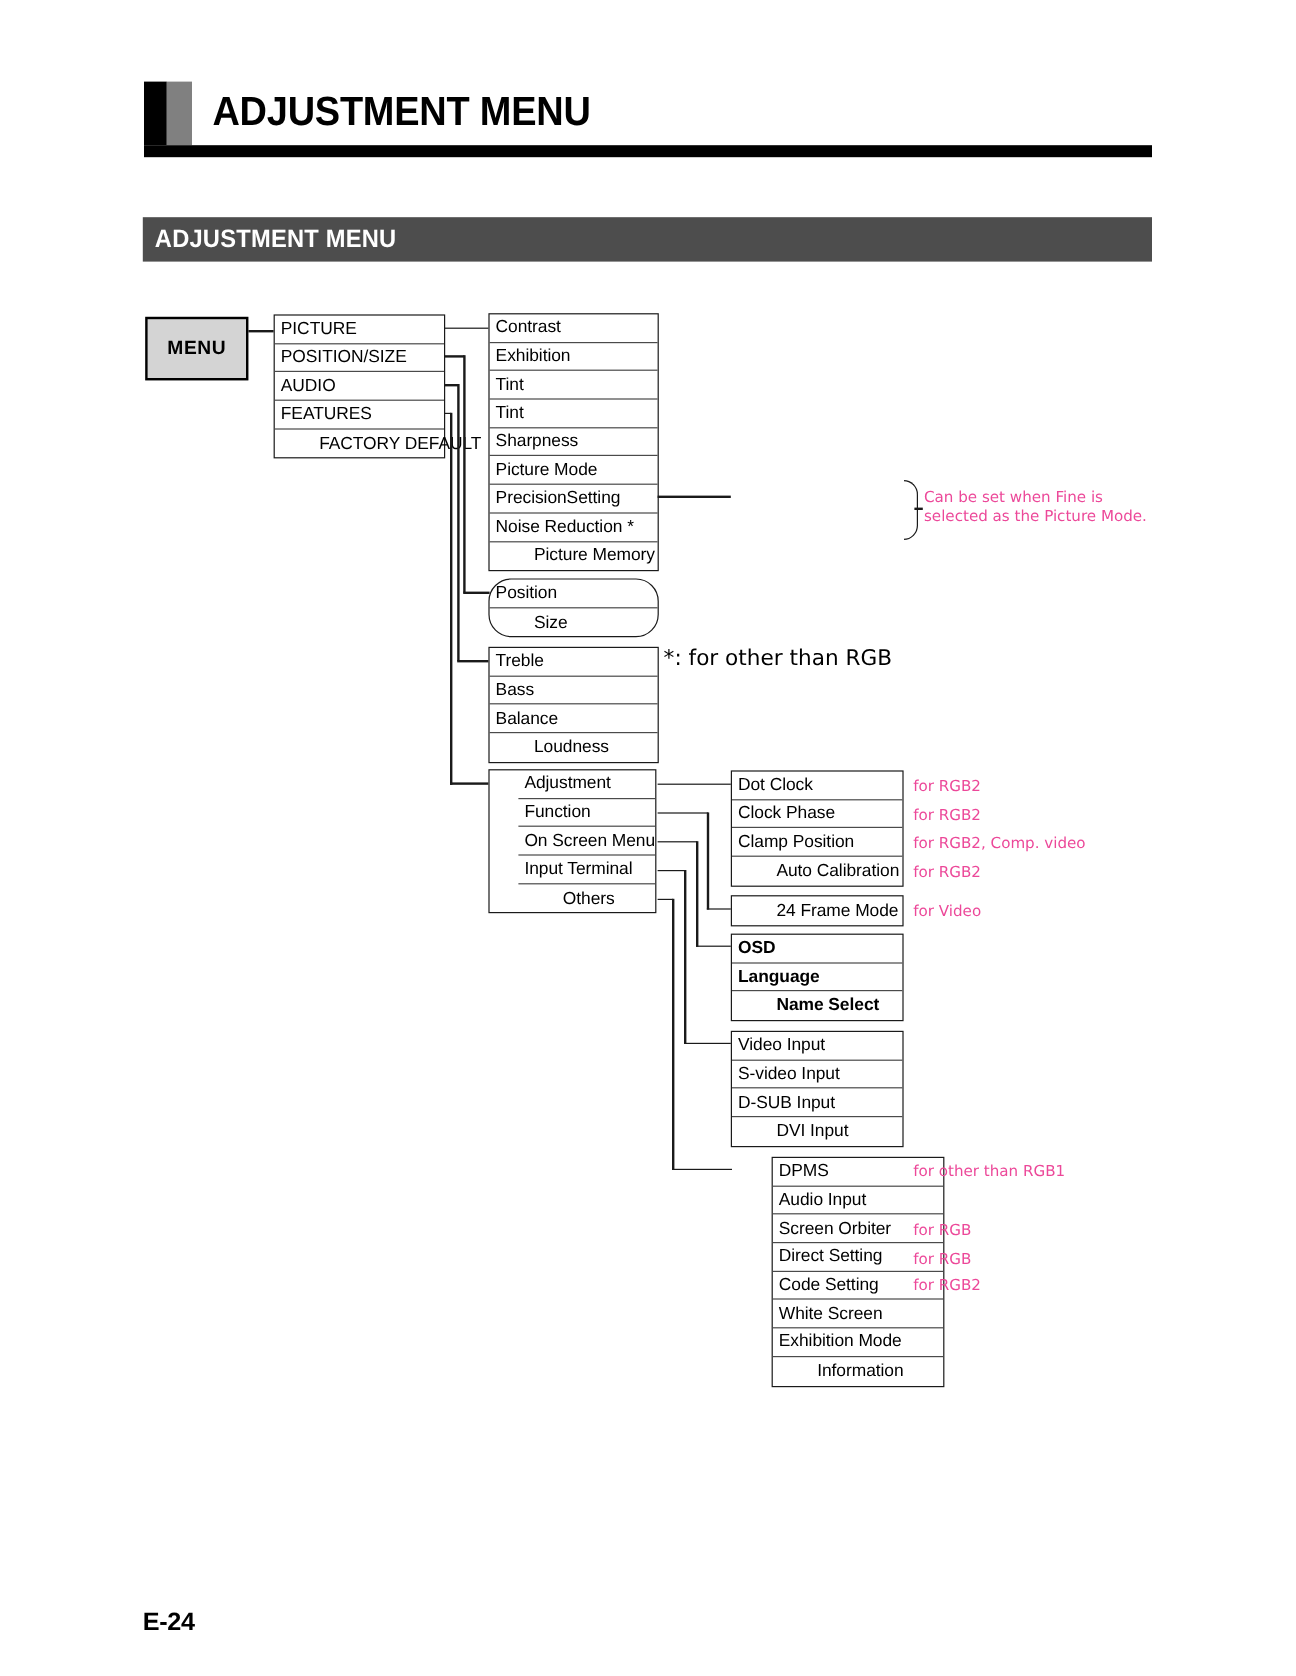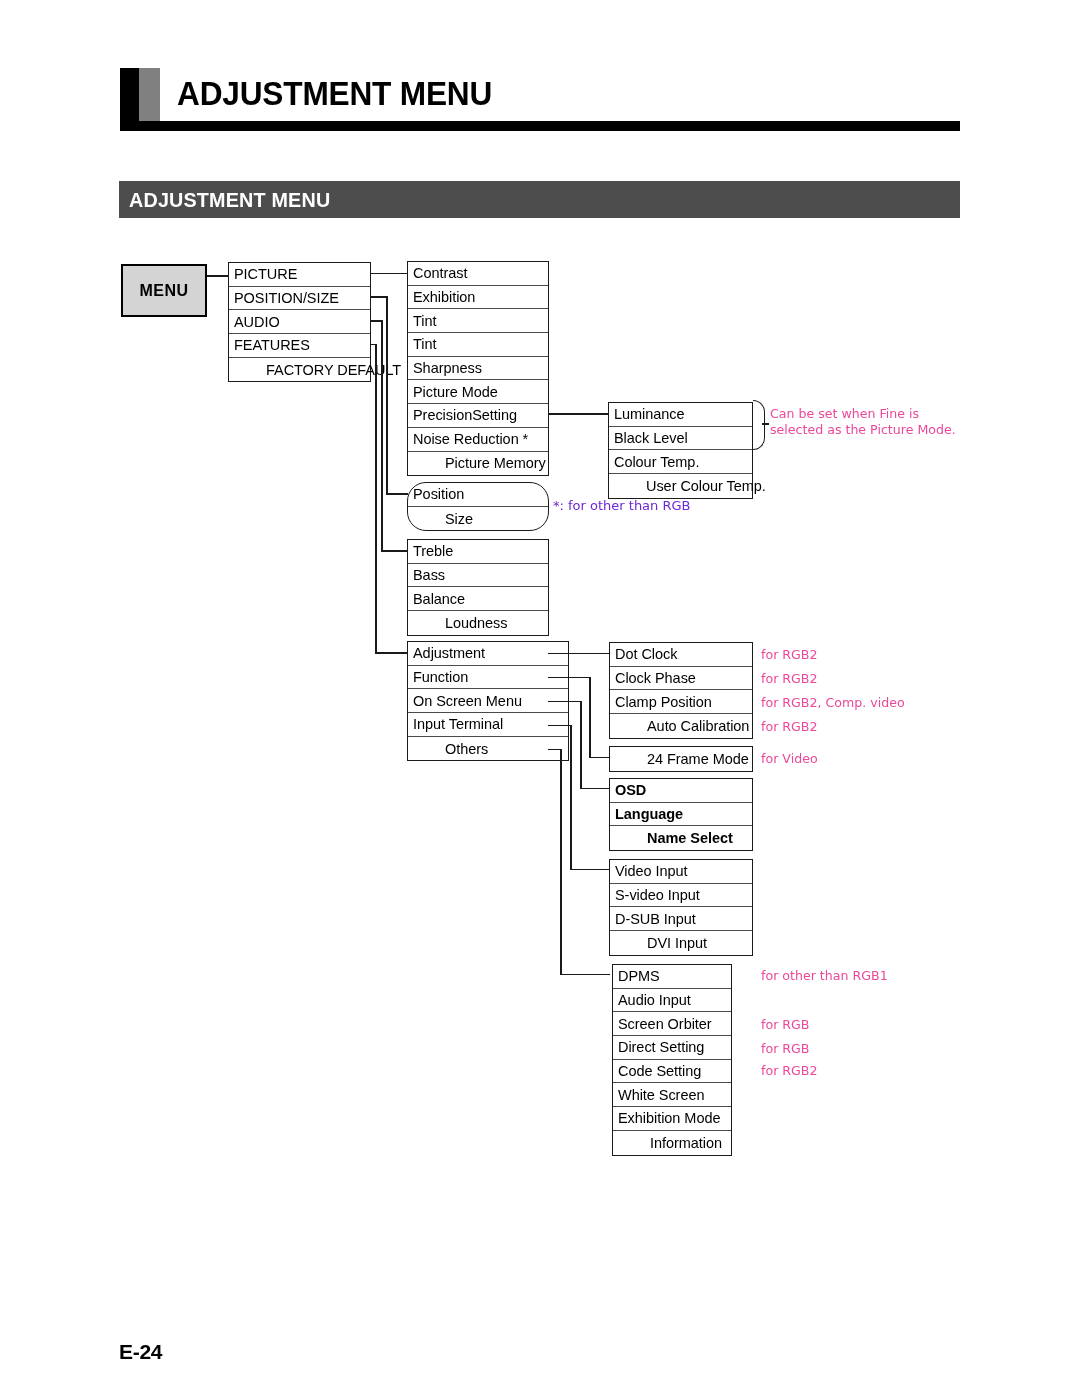--- a/index.html
+++ b/index.html
@@ -69,22 +69,22 @@
   .lnh{height:1.8px;}
   .lnv{width:1.8px;}
 
   
   .anno{
     position:absolute;font-size:12.6px;color:#ec4899;
     font-family:"DejaVu Sans", sans-serif;
     white-space:nowrap;line-height:15px;
   }
   .anno-star{
-    position:absolute;font-size:13px;color:#6d28d9;
-    font-family:"DejaVu Sans", sans-serif;white-space:nowrap;
+    position:absolute;font-size:18px;color:#000000;
+    font-family:"DejaVu Sans", sans-serif;white-space:nowrap;margin-top:40px;
   }
   .brace{
     position:absolute;left:753px;top:400px;
     width:12px;height:50px;
     border:1.6px solid #1a1a1a;
     border-left:none;
     border-radius:0 16px 16px 0;
     box-sizing:border-box;
   }
   .brace-tip{
@@ -176,34 +176,20 @@
       <div class="row">
         <span>Noise Reduction *</span>
       </div>
       <div class="row">
         <span>Picture Memory</span>
       </div>
     </div>
 
   <div class="ln lnh" style="left:548px;top:413px;width:61px;"></div>
 
-  <div class="grp" id="g-precision" style="left:608px;top:402px;width:145px;">
-      <div class="row">
-        <span>Luminance</span>
-      </div>
-      <div class="row">
-        <span>Black Level</span>
-      </div>
-      <div class="row">
-        <span>Colour Temp.</span>
-      </div>
-      <div class="row">
-        <span>User Colour Temp.</span>
-      </div>
-    </div>
 
   <div class="brace"></div>
   <div class="brace-tip"></div>
   <div class="anno" style="left:770px;top:406px;">Can be set when Fine is</div>
   <div class="anno" style="left:770px;top:422px;">selected as the Picture Mode.</div>
 
   <div class="grp" id="g-possize" style="left:407px;top:482px;width:142px;border-radius:19px;">
       <div class="row">
         <span>Position</span>
       </div>
@@ -222,21 +208,21 @@
         <span>Bass</span>
       </div>
       <div class="row">
         <span>Balance</span>
       </div>
       <div class="row">
         <span>Loudness</span>
       </div>
     </div>
 
-  <div class="grp" id="g-features" style="left:407px;top:641px;width:162px;">
+  <div class="grp" id="g-features" style="left:407px;top:641px;width:140px;padding-left:24px;">
       <div class="row">
         <span>Adjustment</span>
       </div>
       <div class="row">
         <span>Function</span>
       </div>
       <div class="row">
         <span>On Screen Menu</span>
       </div>
       <div class="row">
@@ -311,21 +297,21 @@
         <span>S-video Input</span>
       </div>
       <div class="row">
         <span>D-SUB Input</span>
       </div>
       <div class="row">
         <span>DVI Input</span>
       </div>
     </div>
 
-  <div class="grp" id="g-others" style="left:612px;top:964px;width:120px;">
+  <div class="grp" id="g-others" style="left:643px;top:964px;width:144px;">
       <div class="row">
         <span>DPMS</span>
       </div>
       <div class="row">
         <span>Audio Input</span>
       </div>
       <div class="row">
         <span>Screen Orbiter</span>
       </div>
       <div class="row">

